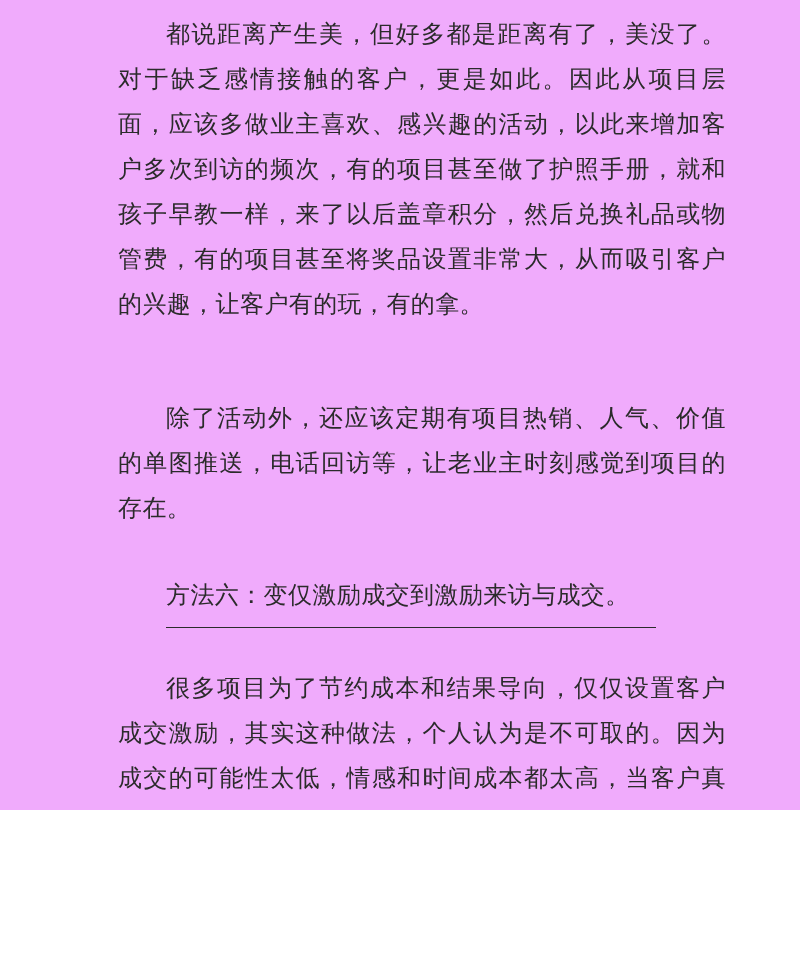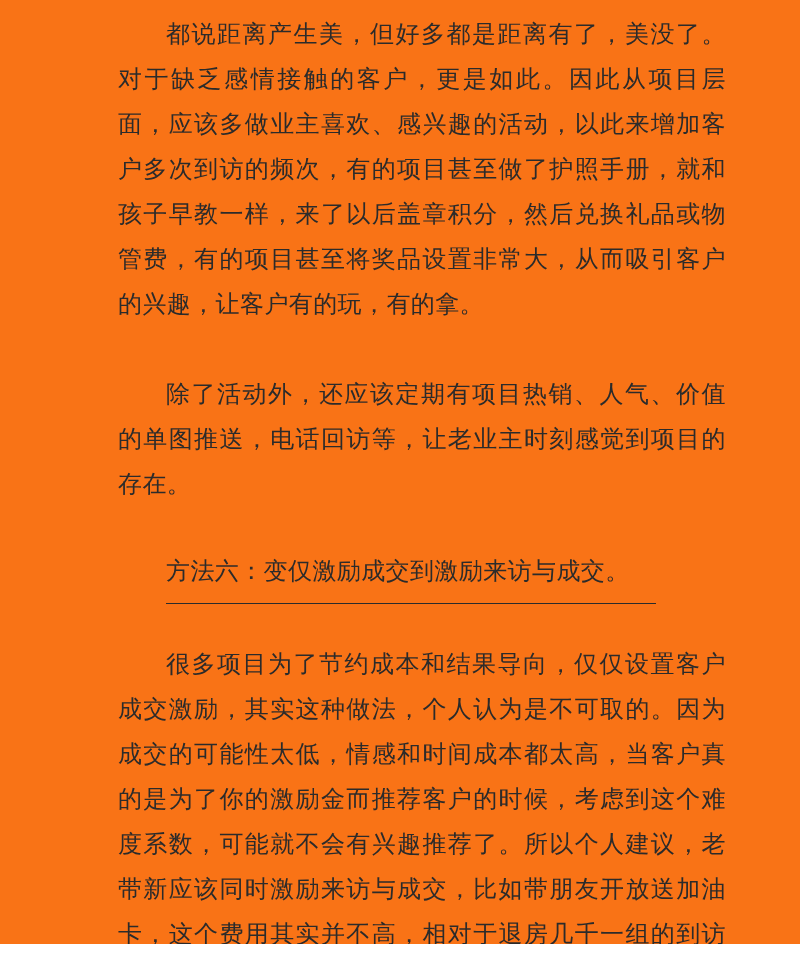--- a/index.html
+++ b/index.html
@@ -4,22 +4,22 @@
 <style>
   html, body {
     margin: 0;
     padding: 0;
     background: #ffffff;
   }
 
   .page {
     position: relative;
     width: 800px;
-    height: 944px;
-    background: #f97316;
+    height: 810px;
+    background: #f0abfc;
     overflow: hidden;
     font-family: "DejaVu Sans", "Liberation Sans", sans-serif;
   }
 
   .doc-body {
     position: absolute;
     left: 118px;
     top: 0;
     width: 608px;
   }
@@ -31,21 +31,21 @@
     text-align: justify;
     text-justify: inter-character;
     text-indent: 48px;
     letter-spacing: 0.4px;
     font-weight: 400;
     margin: 0;
   }
 
   .para-1 { margin-top: 12px; }
 
-  .para-2 { margin-top: 45px; }
+  .para-2 { margin-top: 69px; }
 
   .heading-block {
     margin-top: 42px;
     text-indent: 48px;
     font-size: 24px;
     line-height: 45px;
     color: #2b2b2b;
     letter-spacing: 0.4px;
   }
 

